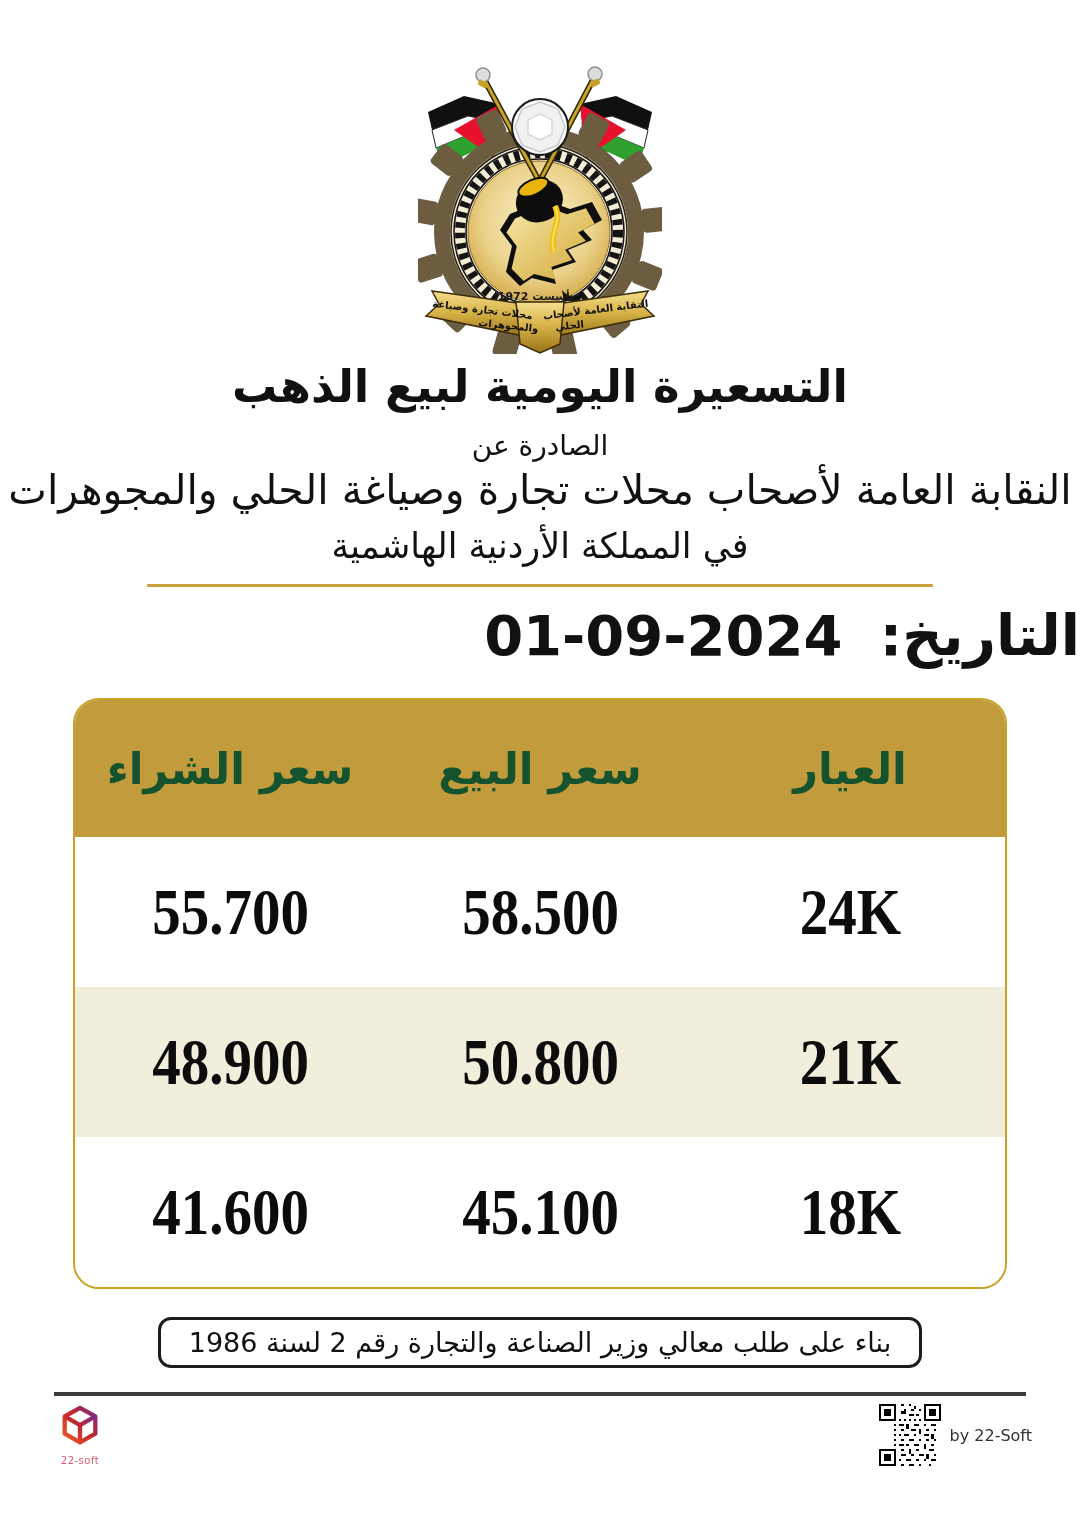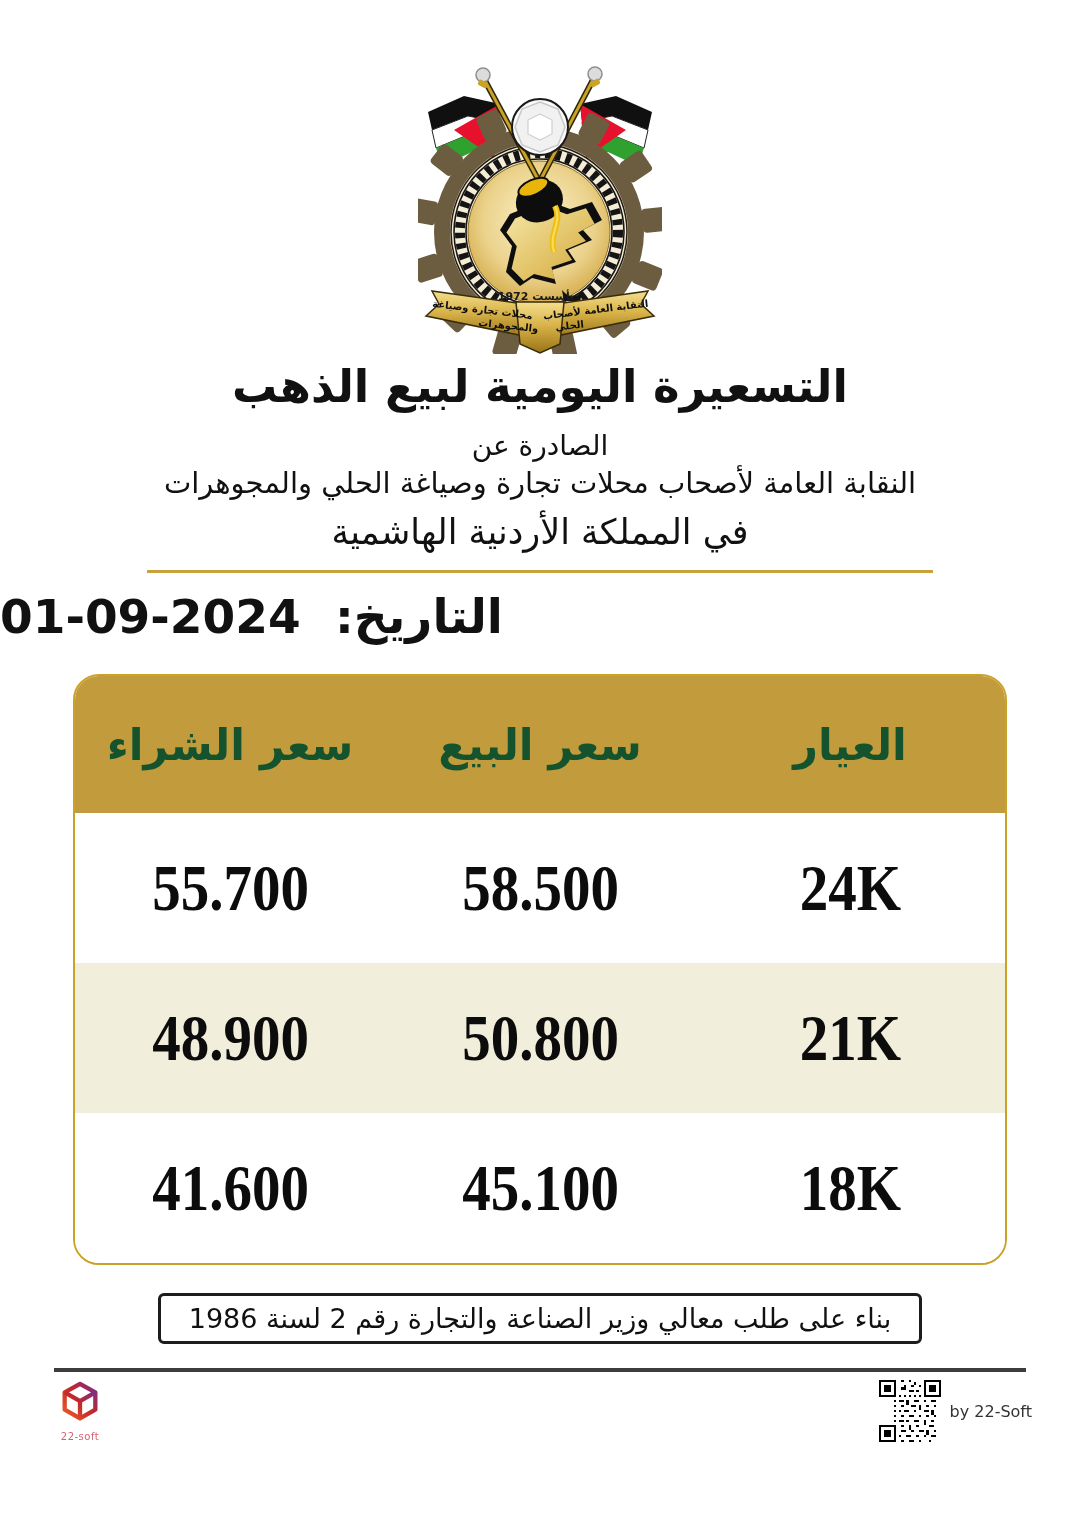--- a/index.html
+++ b/index.html
@@ -3,33 +3,33 @@
 <meta charset="utf-8">
 <style>
   html,body{margin:0;padding:0;background:#fff;}
   body{width:1080px;height:1527px;font-family:"DejaVu Sans",sans-serif;color:#111;overflow:hidden;}
   .page{position:relative;width:1080px;height:1527px;background:#fff;margin-top:20px;}
   .center{text-align:center;}
   .logo-wrap{padding-top:34px;text-align:center;}
   .logo-wrap svg{display:inline-block;}
   .title{margin:2px auto 0;font-size:45px;font-weight:bold;direction:rtl;}
   .issued{margin:16px auto 0;font-size:28px;direction:rtl;}
-  .org{margin:4px auto 0;font-size:29px;direction:rtl;}
+  .org{margin:4px auto 0;font-size:41px;direction:rtl;}
   .country{margin:12px auto 0;font-size:35px;direction:rtl;}
   .gold-line{width:786px;height:0;border-top:3px solid #C9A23C;margin:18px auto 0;}
-  .date-line{margin:16px auto 0;font-size:47px;font-weight:bold;direction:rtl;text-align:left;}
+  .date-line{margin:16px auto 0;font-size:56px;font-weight:bold;direction:rtl;text-align:right;}
   .date-line .val{direction:ltr;unicode-bidi:isolate;display:inline-block;margin-right:18px;}
   .price-table{width:930px;margin:30px auto 0;border:2px solid #C9A227;border-radius:26px;overflow:hidden;direction:rtl;background:#fff;}
   .thead{display:flex;height:137px;align-items:center;background:#C29C3C;}
   .thead .cell{flex:1;text-align:center;font-size:43px;font-weight:bold;color:#14532d;}
   .trow{display:flex;height:150px;align-items:center;background:#fff;}
   .trow.alt{background:#F2EEDC;}
   .trow .cell{flex:1;text-align:center;font-family:Liberation Serif, serif;}
   .num{display:inline-block;font-size:60px;font-weight:bold;letter-spacing:0;transform:scale(.95,1.1);color:#0c0c0c;}
-  .note-box{margin:28px auto 0;width:fit-content;border:3px solid #1c1c1c;border-radius:6px;padding:7px 28px;font-size:27px;direction:rtl;text-align:center;}
+  .note-box{margin:28px auto 0;width:fit-content;border:3px solid #1c1c1c;border-radius:13px;padding:7px 28px;font-size:27px;direction:rtl;text-align:center;}
   .divider{width:972px;margin:24px auto 0;border-top:4px solid #3d3d3d;}
   .footer{position:relative;height:120px;}
   .brand-block{position:absolute;left:52px;top:8px;text-align:center;width:56px;}
   .brand-label{font-size:10px;color:#d95f6e;letter-spacing:.5px;margin-top:1px;}
   .credit-block{position:absolute;right:48px;top:8px;display:flex;align-items:center;}
   .credit-label{font-size:16px;color:#333;margin-left:9px;}
 </style>
 </head>
 <body>
 

